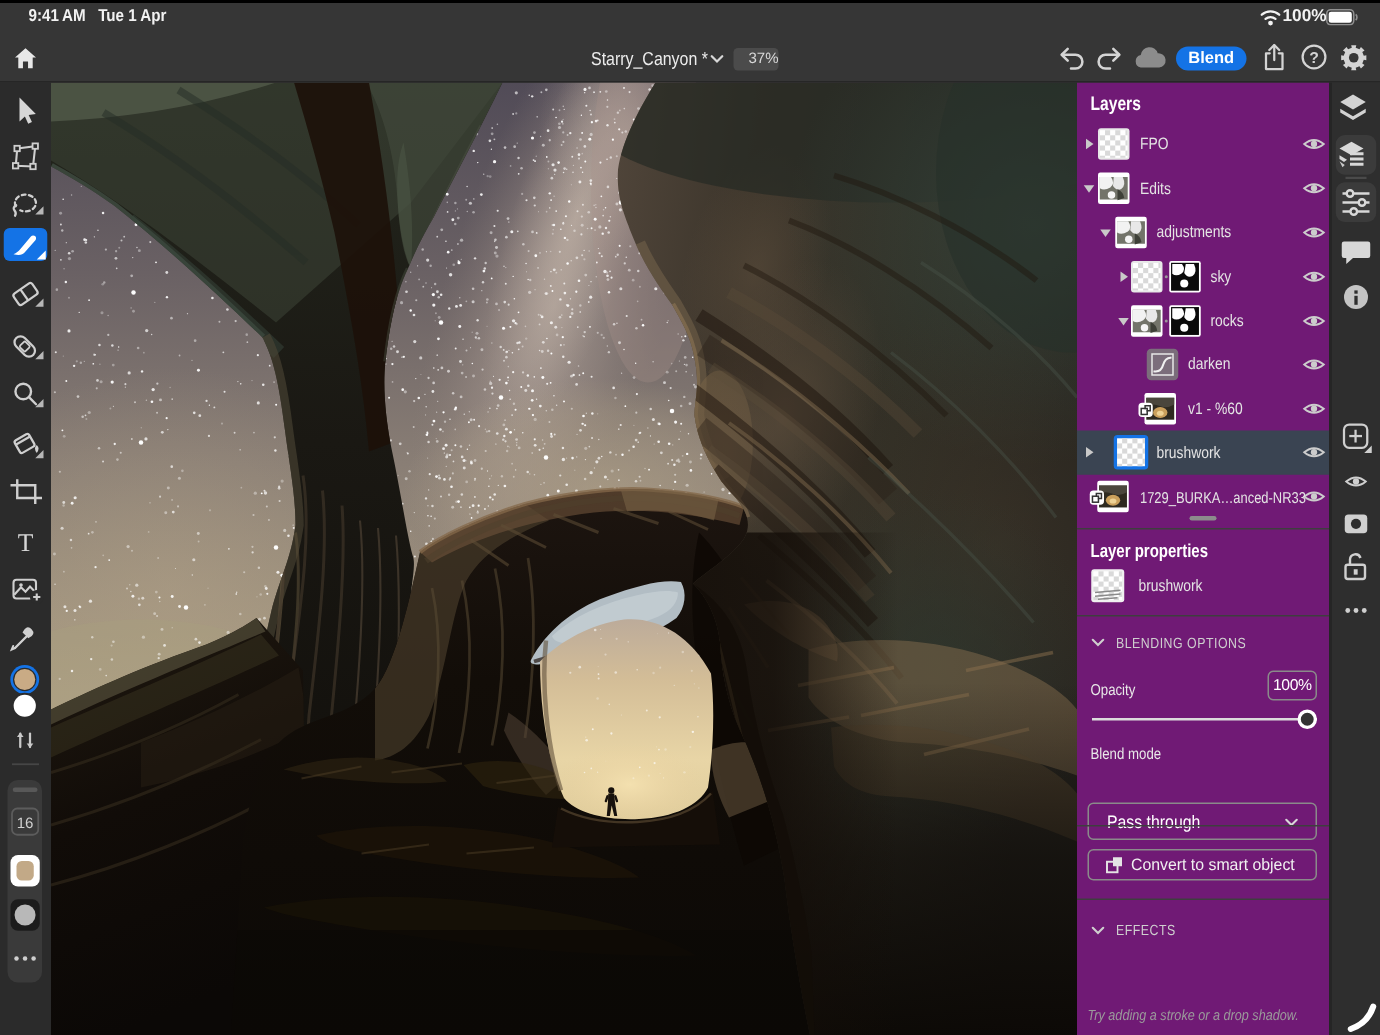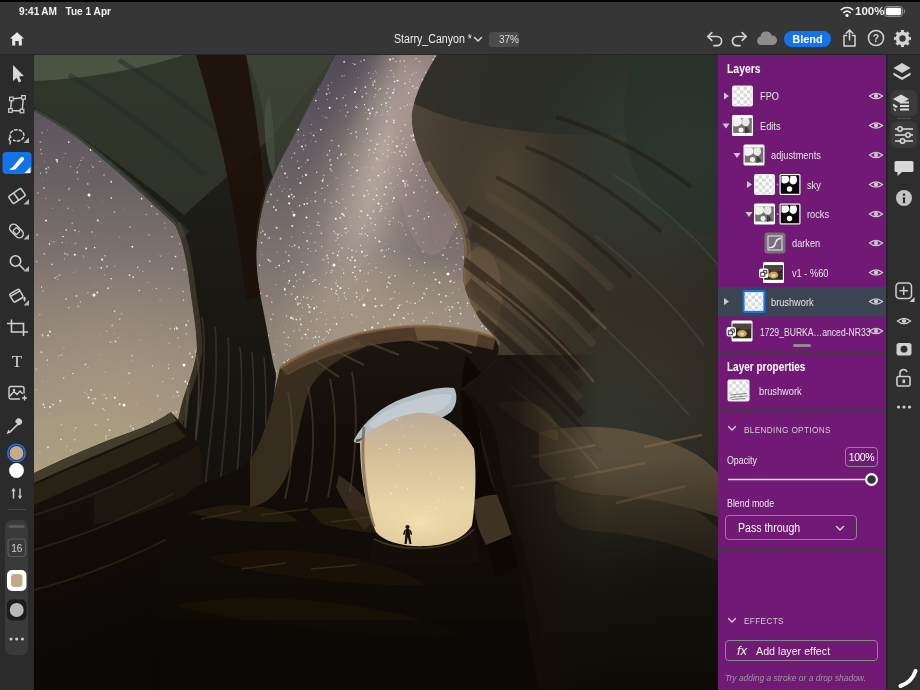--- a/index.html
+++ b/index.html
@@ -2392,36 +2392,39 @@
         <path d="M1.5,1.5 L5,5 L8.5,1.5" stroke="#cfcfcf" stroke-width="1.4" fill="none" stroke-linecap="round"></path>
       </svg>
   <div class="sechead" style="left:26px;top:368.5px;">BLENDING OPTIONS</div>
   <div class="abs nw" style="left:9px;top:399px;font-size:10.5px;color:#e8e8e8;transform:scaleX(0.84);transform-origin:0 0;">Opacity</div>
   <div class="btn nw" style="left:127px;top:392px;width:33px;height:20px;color:#fff;font-size:10.5px;text-align:center;line-height:19px;letter-spacing:-0.3px;">100%</div>
   <svg class="abs" style="left:9px;top:415px" width="152" height="20" viewBox="0 0 152 20">
     <line x1="1" y1="9.5" x2="151" y2="9.5" stroke="#dcdcdc" stroke-width="1.6"></line>
     <circle cx="144.5" cy="9.5" r="5.4" fill="#333" stroke="#fff" stroke-width="2.2"></circle>
   </svg>
   <div class="abs nw" style="left:9px;top:442px;font-size:10.5px;color:#e8e8e8;transform:scaleX(0.84);transform-origin:0 0;">Blend mode</div>
-  <div class="btn" style="left:7px;top:460px;width:132px;height:25px;">
+  <div class="btn" style="left:7px;top:480px;width:153px;height:25px;">
     <span class="nw" style="position:absolute;left:12px;top:4.5px;font-size:12px;color:#fff;transform:scaleX(0.88);transform-origin:0 0;">Pass through</span>
     <svg style="position:absolute;right:11px;top:9px" width="10" height="7" viewBox="0 0 10 7">
           <path d="M1.5,1.5 L5,5 L8.5,1.5" stroke="#d8d8d8" stroke-width="1.4" fill="none" stroke-linecap="round"></path>
         </svg>
   </div>
   <div class="hairline" style="top:495px;"></div>
+  <div class="btn" style="left:7px;top:511px;width:153px;height:21px;">
+    <svg style="position:absolute;left:11px;top:4px" width="12" height="12" viewBox="0 0 12 12">
+      <rect x="1" y="3.5" width="7" height="7" fill="none" stroke="#e4e4e4" stroke-width="1.3"></rect>
+      <rect x="5" y="0.5" width="6" height="6" fill="#e4e4e4"></rect>
+    </svg>
+    <span class="nw" style="position:absolute;left:28px;top:3.5px;font-size:11px;color:#f0f0f0;transform:scaleX(0.96);transform-origin:0 0;">Convert to smart object</span>
+  </div>
   <div class="hairline" style="top:544px;"></div>
   <svg class="abs" style="left:9px;top:562px" width="10" height="7" viewBox="0 0 10 7">
         <path d="M1.5,1.5 L5,5 L8.5,1.5" stroke="#cfcfcf" stroke-width="1.4" fill="none" stroke-linecap="round"></path>
       </svg>
   <div class="sechead" style="left:26px;top:560px;">EFFECTS</div>
-  <div class="btn" style="left:7px;top:585px;width:153px;height:21px;">
-    <span class="nw" style="position:absolute;left:11px;top:2px;font-size:13px;font-style:italic;color:#f0f0f0;">fx</span>
-    <span class="nw" style="position:absolute;left:30px;top:3.5px;font-size:11.5px;color:#f0f0f0;transform:scaleX(0.93);transform-origin:0 0;">Add layer effect</span>
-  </div>
   <div class="abs nw" style="left:7px;top:617px;font-size:9.8px;font-style:italic;color:#9b9b9b;transform:scaleX(0.86);transform-origin:0 0;">Try adding a stroke or a drop shadow.</div>
 </div>
 
 <div class="abs" style="left:886px;top:55px;width:2px;height:635px;background:#252525;"></div>
 <div class="abs" id="rightrail">
 <svg class="abs" style="left:0;top:0" width="32" height="635" viewBox="0 0 32 635">
 <g fill="#d2d2d2">
  <path d="M14,8 L22.5,13 L14,18 L5.5,13 Z"></path>
  <path d="M5.5,17.5 L14,22.5 L22.5,17.5 L22.5,20 L14,25 L5.5,20 Z"></path>
 </g>

